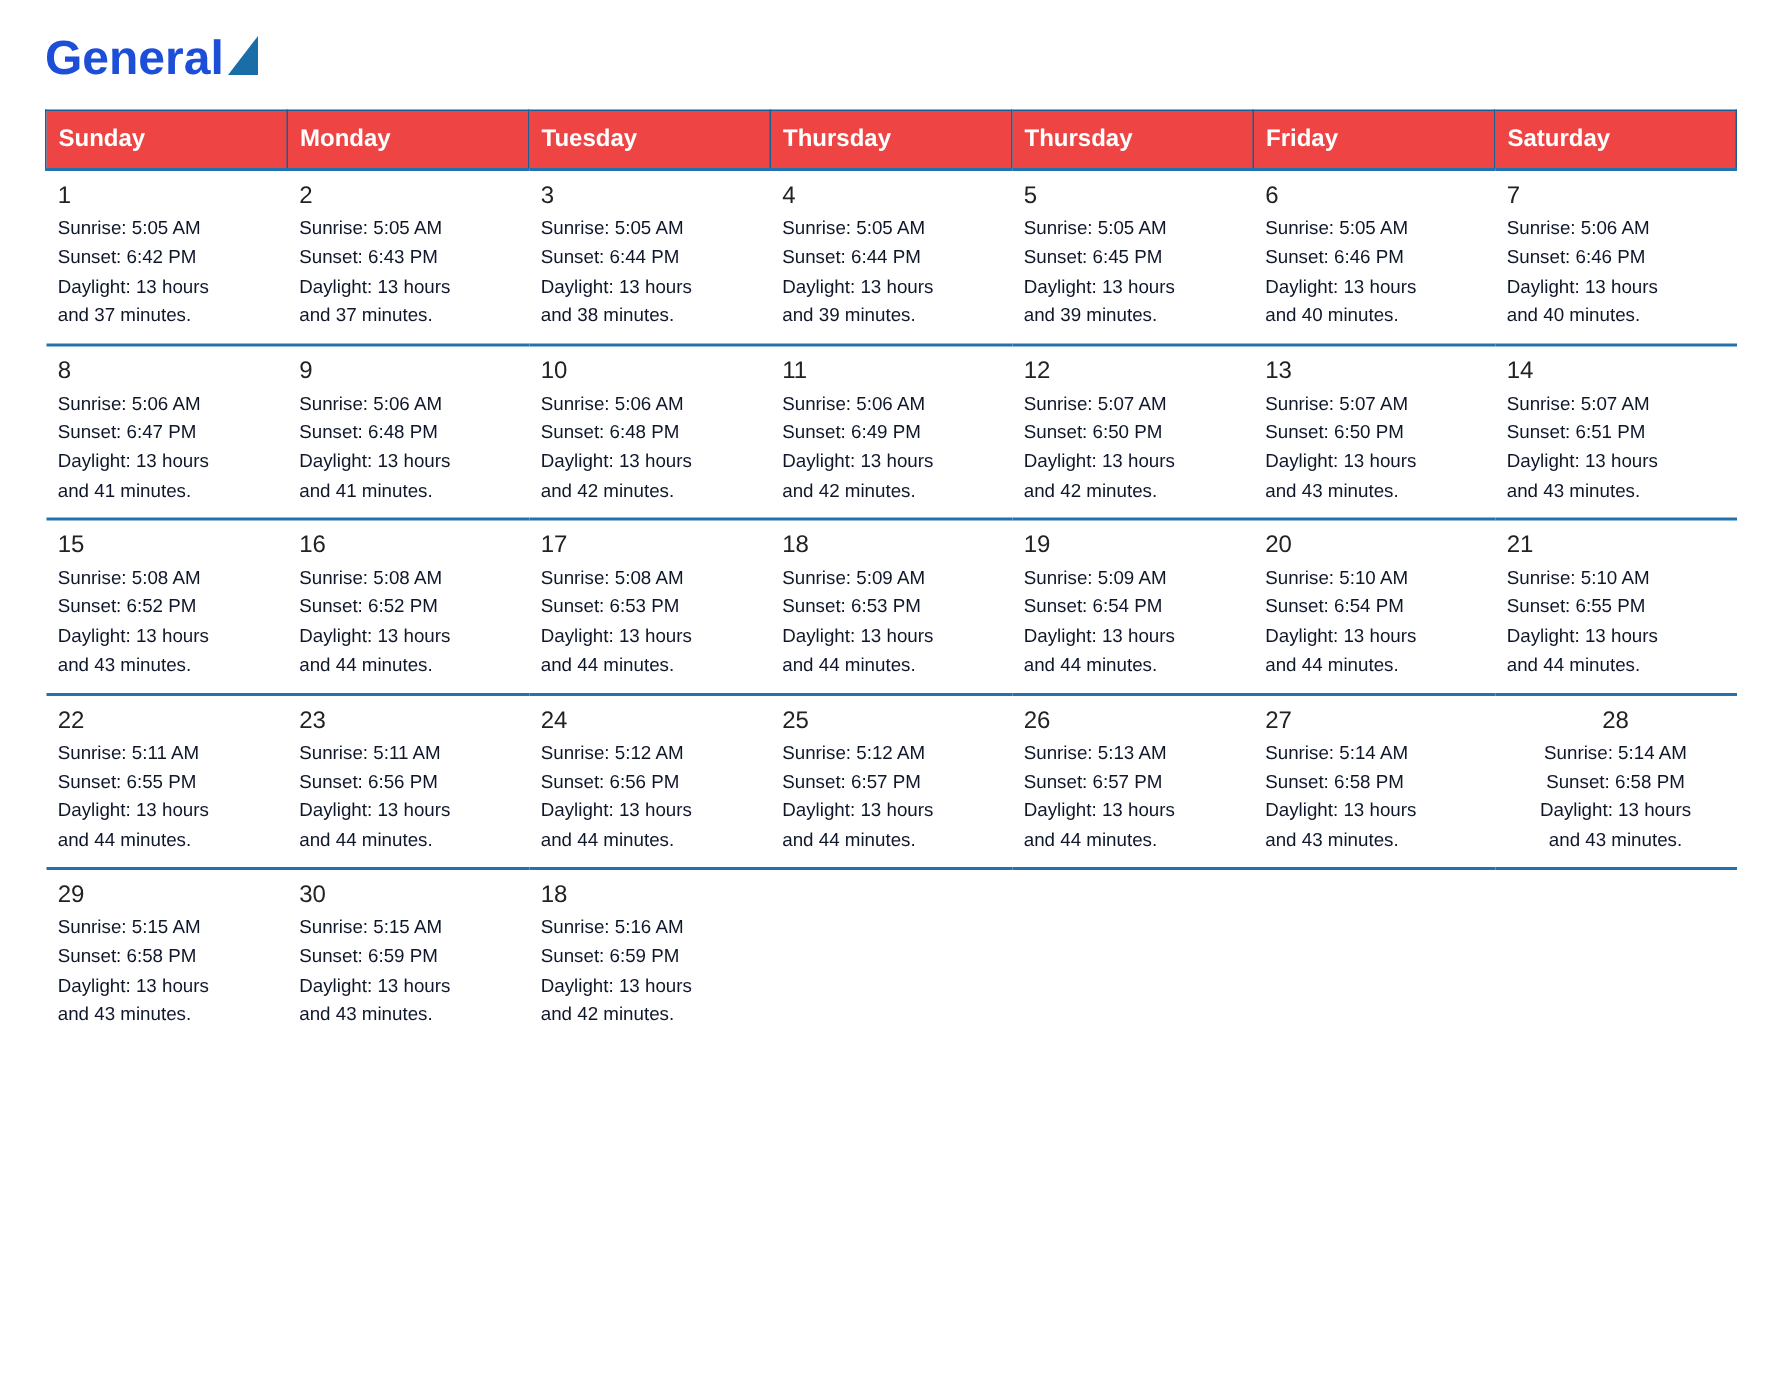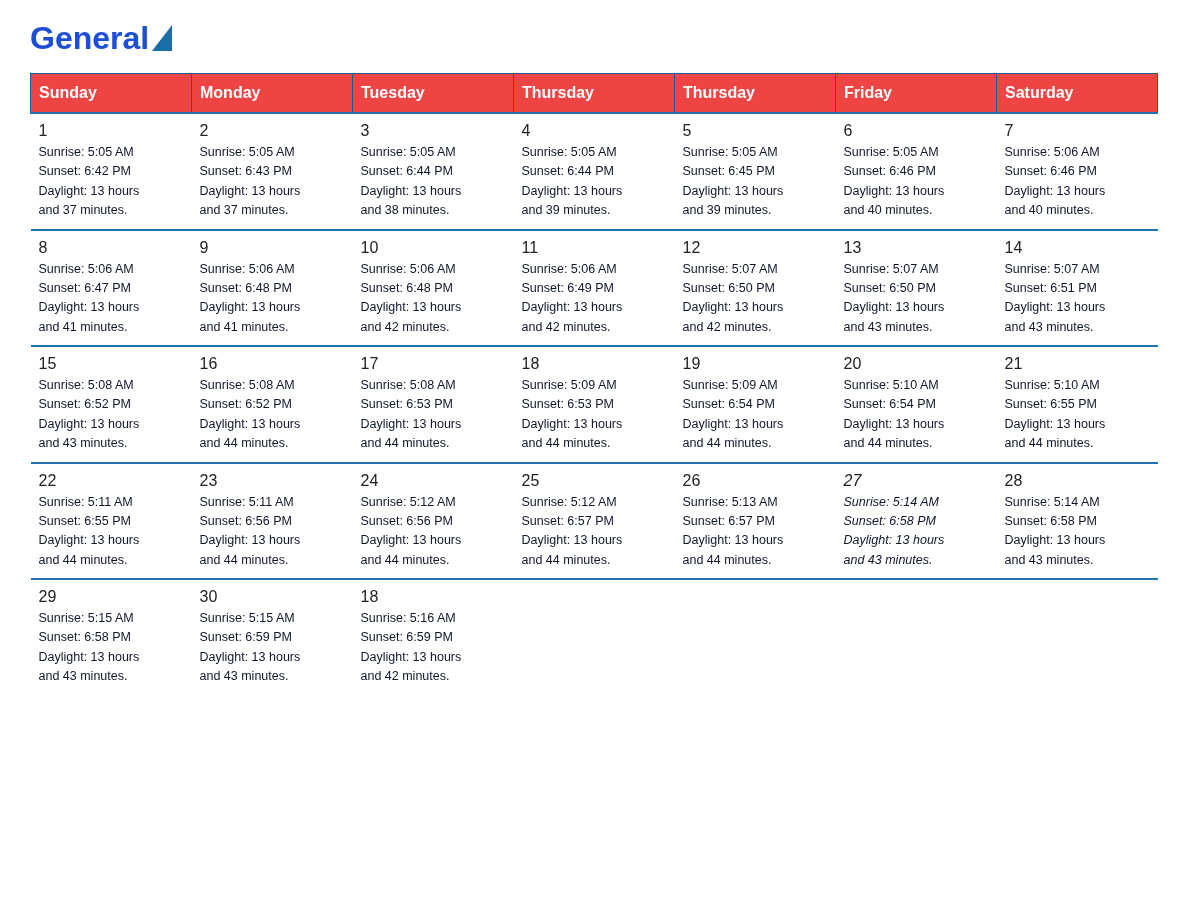--- a/index.html
+++ b/index.html
@@ -234,25 +234,25 @@
           <div class="day-info">Sunrise: 5:12 AM<br>Sunset: 6:56 PM<br>Daylight: 13 hours<br>and 44 minutes.</div>
         </td>
         <td style="border-top: 2px solid rgb(34, 114, 176); vertical-align: top; padding: 8px; height: 100px;">
           <span class="day-number">25</span>
           <div class="day-info">Sunrise: 5:12 AM<br>Sunset: 6:57 PM<br>Daylight: 13 hours<br>and 44 minutes.</div>
         </td>
         <td style="border-top: 2px solid rgb(34, 114, 176); vertical-align: top; padding: 8px; height: 100px;">
           <span class="day-number">26</span>
           <div class="day-info">Sunrise: 5:13 AM<br>Sunset: 6:57 PM<br>Daylight: 13 hours<br>and 44 minutes.</div>
         </td>
-        <td style="border-top: 2px solid rgb(34, 114, 176); vertical-align: top; padding: 8px; height: 100px; font-style: italic;">
+        <td style="border-top: 2px solid rgb(34, 114, 176); vertical-align: top; padding: 8px; height: 100px;">
           <span class="day-number">27</span>
           <div class="day-info">Sunrise: 5:14 AM<br>Sunset: 6:58 PM<br>Daylight: 13 hours<br>and 43 minutes.</div>
         </td>
-        <td style="border-top: 2px solid rgb(34, 114, 176); vertical-align: top; padding: 8px; height: 100px;">
+        <td style="border-top: 2px solid rgb(34, 114, 176); vertical-align: top; padding: 8px; height: 100px; text-align: center;">
           <span class="day-number">28</span>
           <div class="day-info">Sunrise: 5:14 AM<br>Sunset: 6:58 PM<br>Daylight: 13 hours<br>and 43 minutes.</div>
         </td>
       </tr>
       <tr>
         <td style="border-top: 2px solid rgb(34, 114, 176); vertical-align: top; padding: 8px; height: 100px;">
           <span class="day-number">29</span>
           <div class="day-info">Sunrise: 5:15 AM<br>Sunset: 6:58 PM<br>Daylight: 13 hours<br>and 43 minutes.</div>
         </td>
         <td style="border-top: 2px solid rgb(34, 114, 176); vertical-align: top; padding: 8px; height: 100px;">

